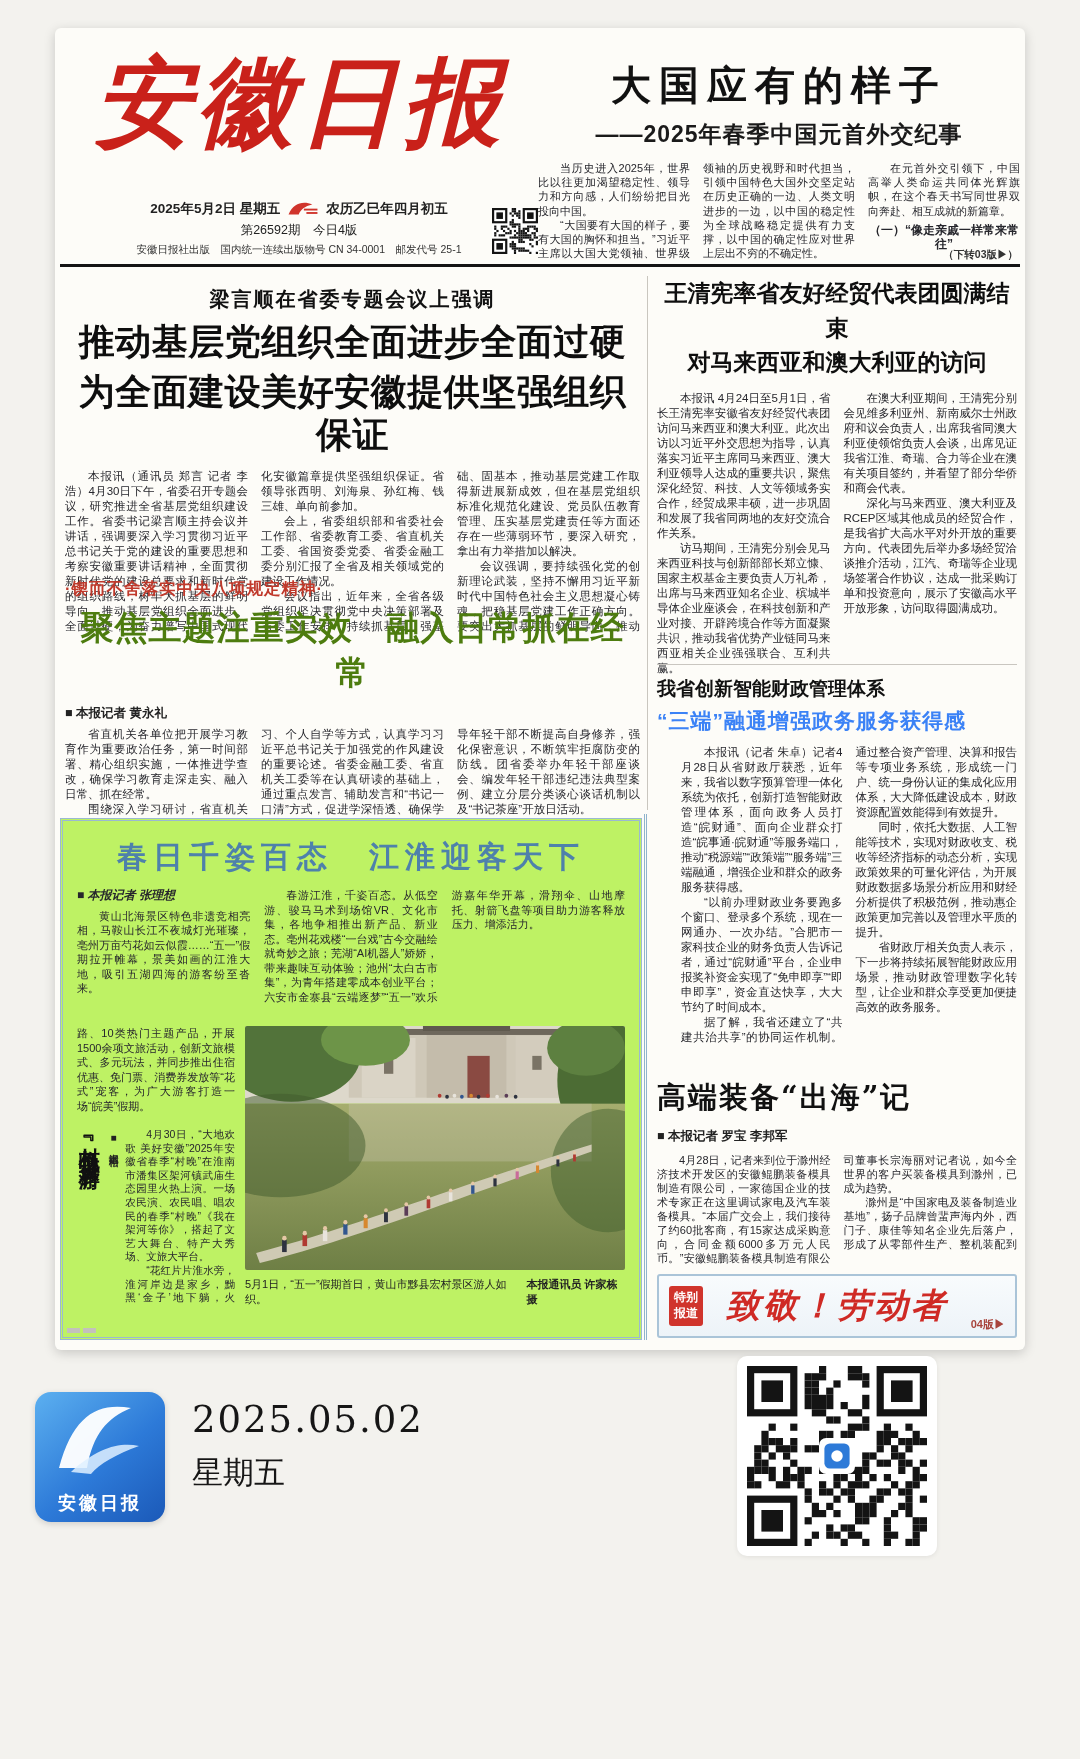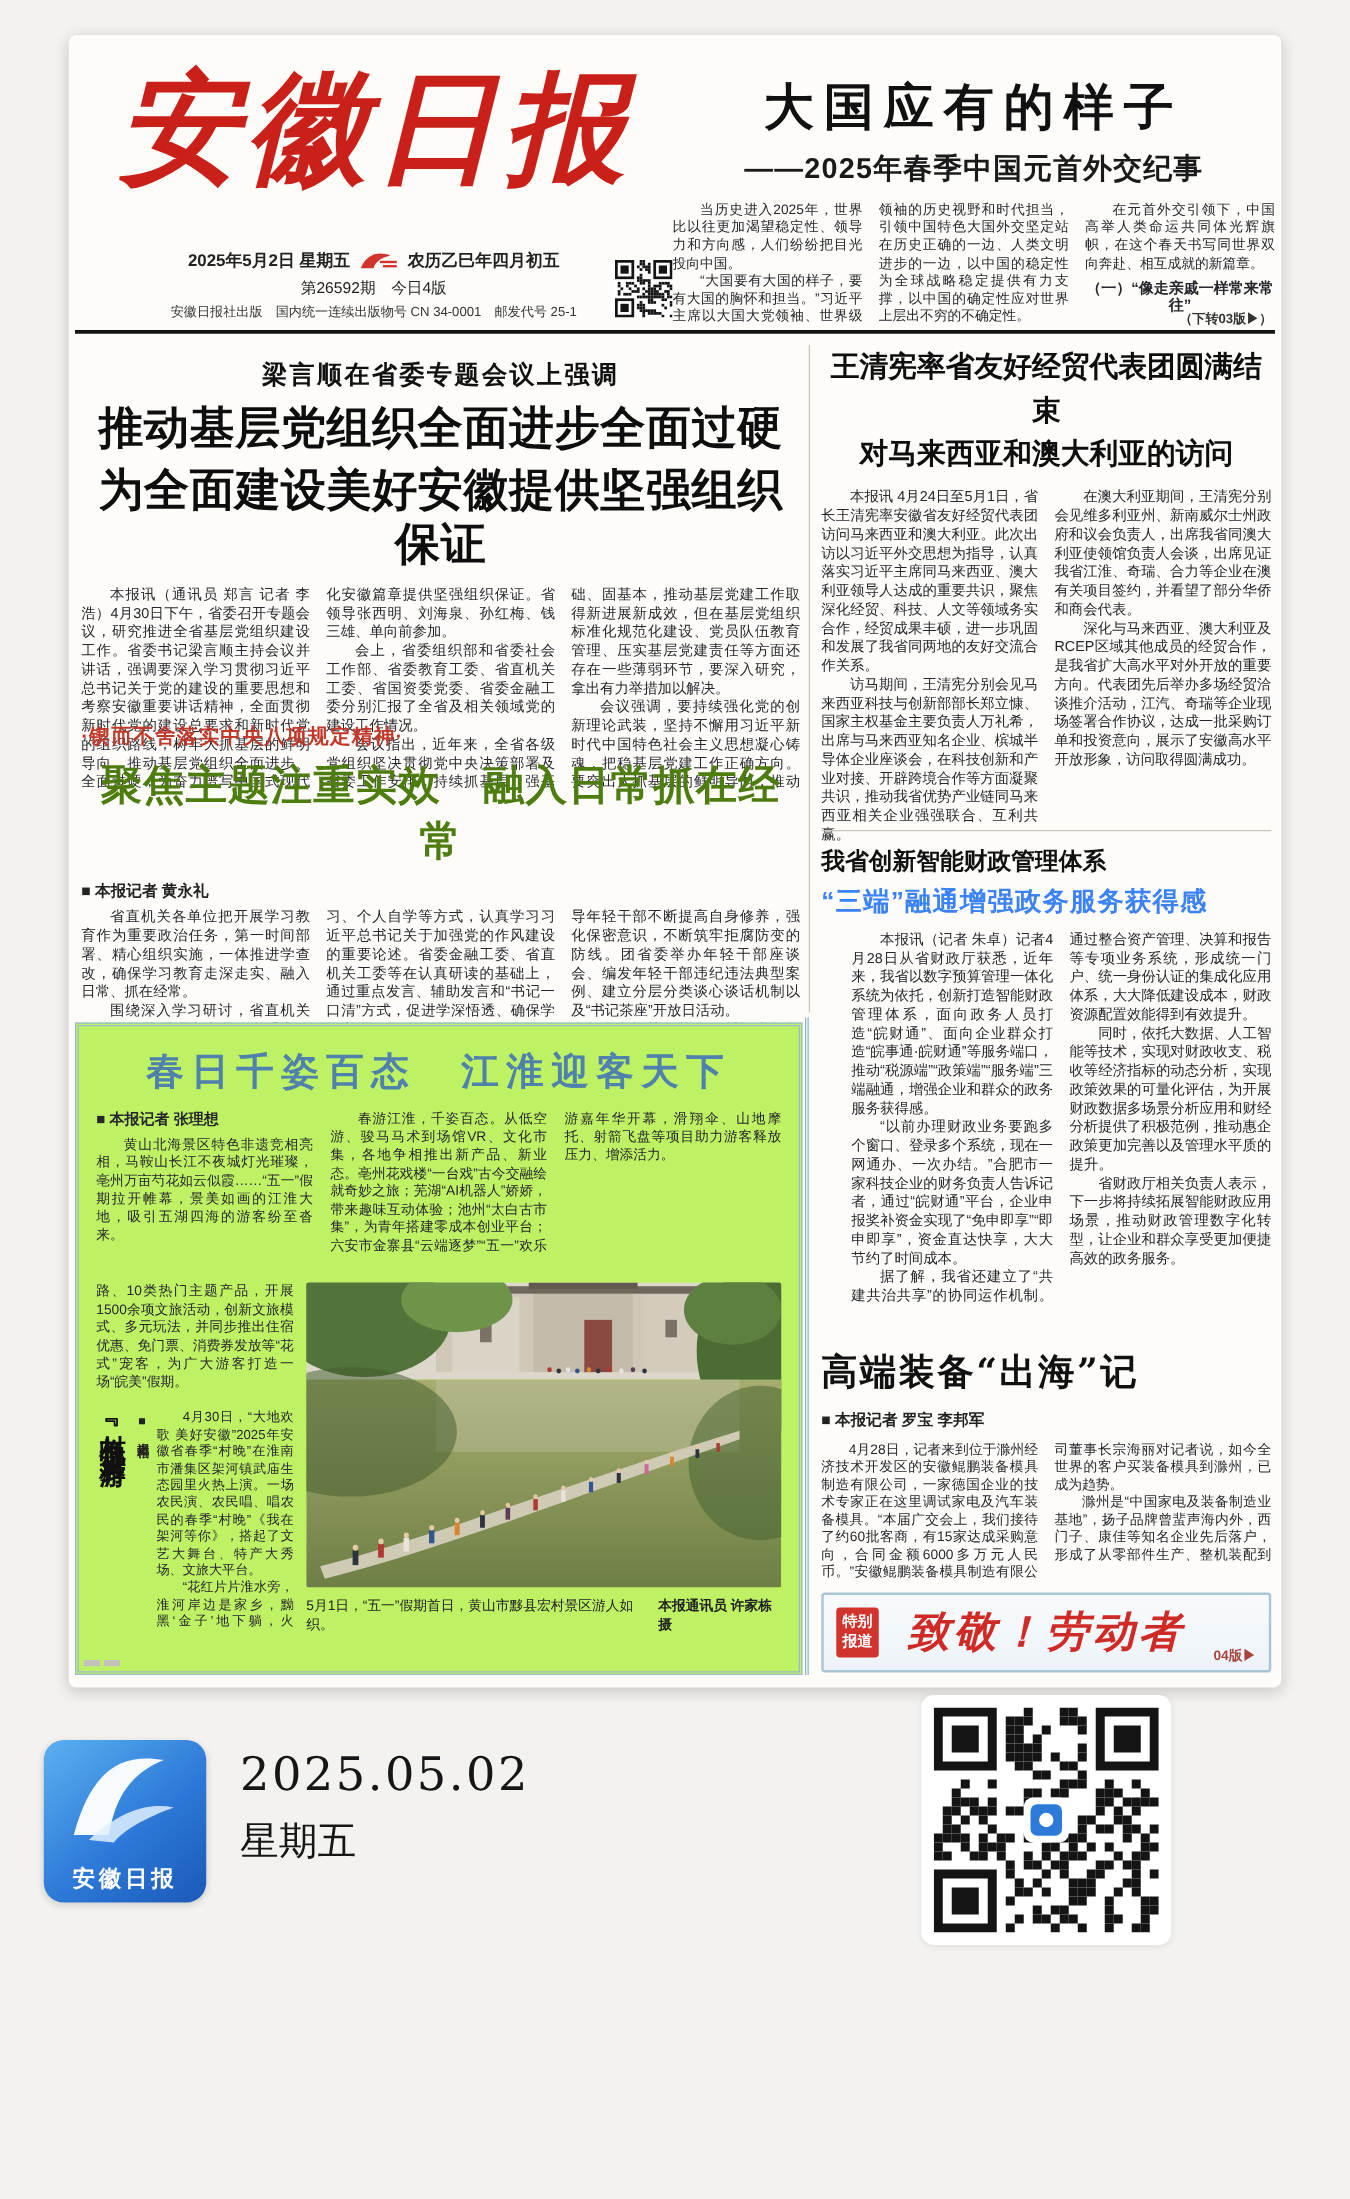--- a/index.html
+++ b/index.html
@@ -42,21 +42,21 @@
   .byline{font-size:12.5px;font-weight:700;color:#222;}
   .focus-story .byline{margin-top:9px;}
   .focus-story .cols3{margin-top:5px;height:138px;}
   
   .feature-box{position:absolute;left:5px;top:790px;width:582px;height:522px;box-sizing:border-box;
       border:3px double #9bb9d2;background:#bef264;}
   .f-head{margin-top:16px;text-align:center;font-size:30px;font-weight:700;color:#4e81ab;letter-spacing:6px;}
   .f-cols{margin:10px 14px 0;height:130px;column-count:3;column-gap:14px;column-fill:auto;overflow:hidden;
       font-size:11px;line-height:14.5px;text-align:justify;color:#26262c;}
   .f-cols p{margin:0;text-indent:2em;}
-  .f-byline{font-weight:700;font-size:12px;text-indent:0 !important;margin-bottom:6px !important;}
+  .f-byline{font-weight:700;font-size:12px;text-indent:0 !important;margin-bottom:6px !important;font-style:italic;}
   .f-bottom{margin:8px 14px 0;display:flex;gap:10px;height:282px;}
   .f-strip{width:158px;flex:0 0 158px;}
   .cont-text{font-size:11px;line-height:14.5px;text-align:justify;height:94px;overflow:hidden;color:#26262c;}
   .sidebar{margin-top:8px;display:flex;gap:5px;height:176px;overflow:hidden;}
   .v-title{writing-mode:vertical-rl;font-size:21px;font-weight:900;line-height:1.15;letter-spacing:3px;color:#111;}
   .v-byline{writing-mode:vertical-rl;font-size:10px;color:#222;padding-top:4px;}
   .s-text{flex:1;font-size:10.5px;line-height:13.6px;text-align:justify;overflow:hidden;color:#26262c;}
   .s-text p{margin:0;text-indent:2em;}
   .f-photo-wrap{flex:1;display:flex;flex-direction:column;}
   .photo{width:100%;height:244px;border-radius:2px;display:block;}

